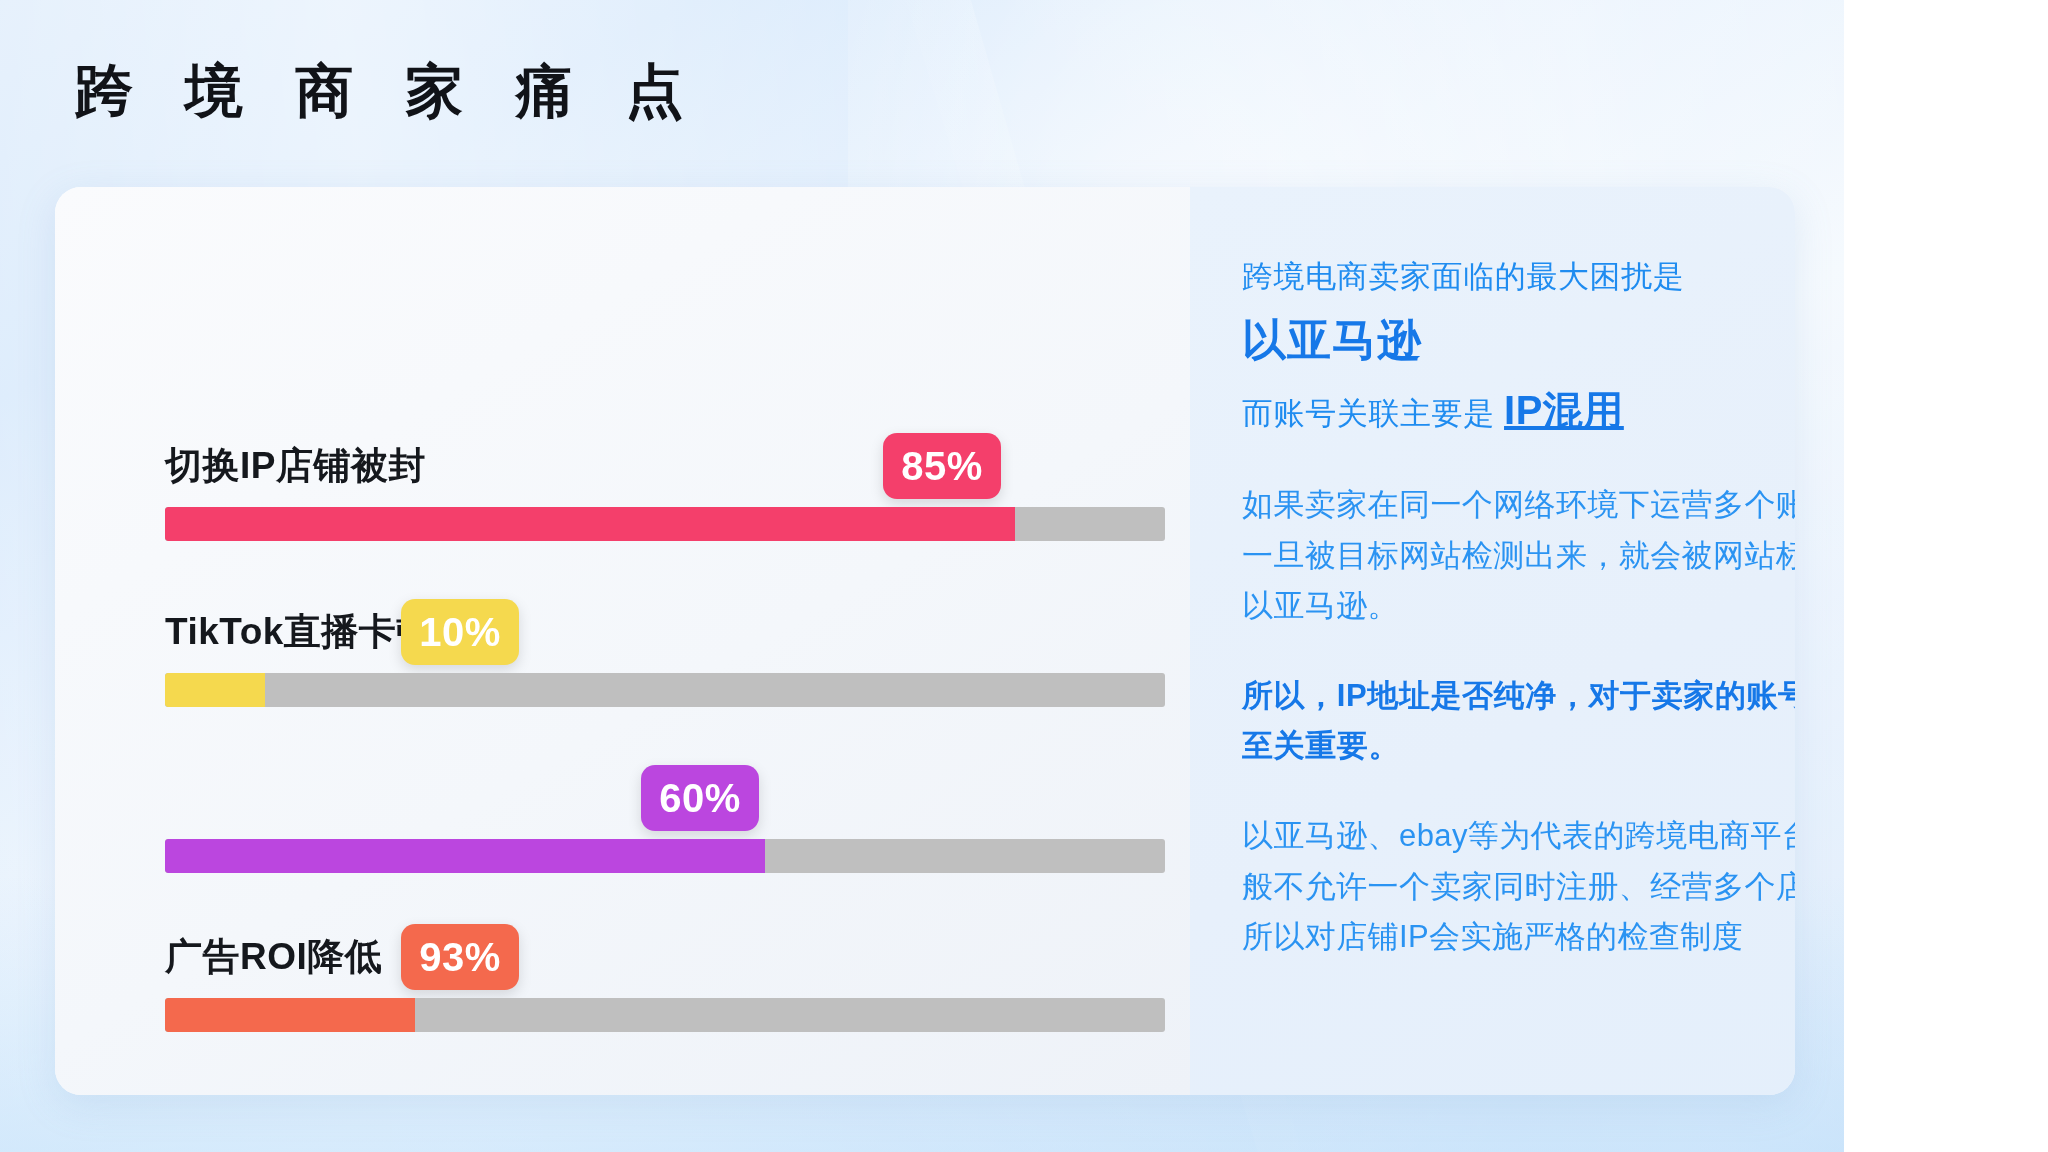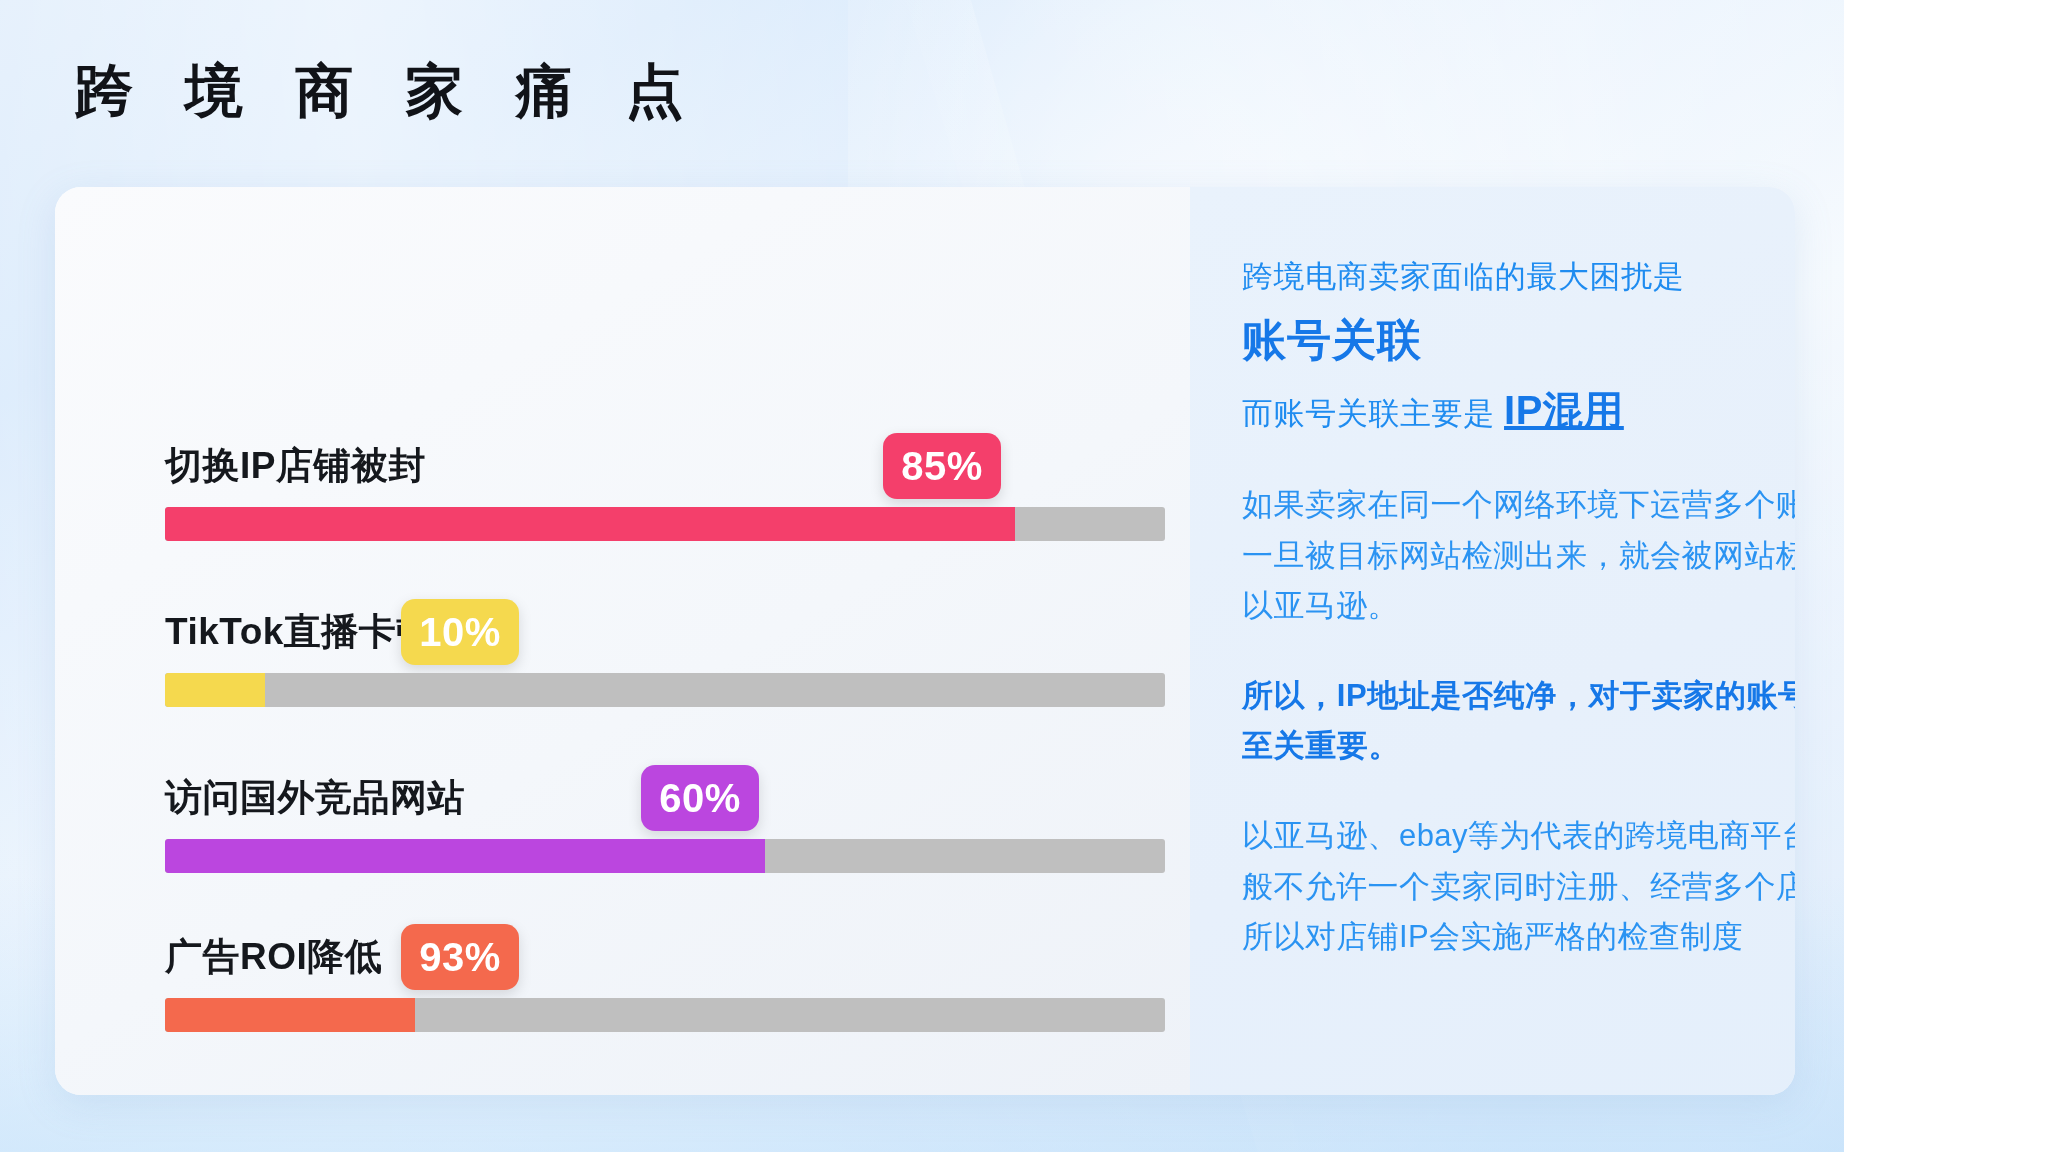--- a/index.html
+++ b/index.html
@@ -220,42 +220,41 @@
             <div class="bar-head">
               <div class="bar-label">TikTok直播卡顿</div>
               <div class="bar-badge" style="background: rgb(245, 217, 78); left: 236px;">10%</div>
             </div>
             <div class="bar-track" style="background: rgb(191, 191, 191);">
               <div class="bar-fill" style="width: 10%; background: rgb(245, 217, 78);"></div>
             </div>
           </div>
           <div class="bar-row" style="top: 568px;">
             <div class="bar-head">
-              <div class="bar-label">访问国外竞品网站</div>
               <div class="bar-badge" style="background: rgb(187, 70, 223); left: 468px; margin-left: 8px;">60%</div>
             </div>
             <div class="bar-track" style="background: rgb(191, 191, 191);">
               <div class="bar-fill" style="width: 60%; background: rgb(187, 70, 223);"></div>
             </div>
           </div>
           <div class="bar-row" style="top: 727px;">
             <div class="bar-head">
               <div class="bar-label">广告ROI降低</div>
               <div class="bar-badge" style="background: rgb(244, 105, 77); left: 236px;">93%</div>
             </div>
             <div class="bar-track" style="background: rgb(191, 191, 191);">
               <div class="bar-fill" style="width: 25%; background: rgb(244, 105, 77);"></div>
             </div>
           </div>
         </div>
     </div>
 
     <div id="text-panel">
       <div class="t-line lead">跨境电商卖家面临的最大困扰是</div>
-      <div class="t-headline">账号关联</div>
+      <div class="t-headline">以亚马逊</div>
       <div class="t-line">
         <span>而账号关联主要是</span>
         <span class="t-inline-strong">IP混用</span>
       </div>
       <div id="paragraphs">
           <div class="t-para">
             <span class="pline">如果卖家在同一个网络环境下运营多个账号，</span>
             <span class="pline">一旦被目标网站检测出来，就会被网站标记为</span>
             <span class="pline">以亚马逊。</span>
           </div>

